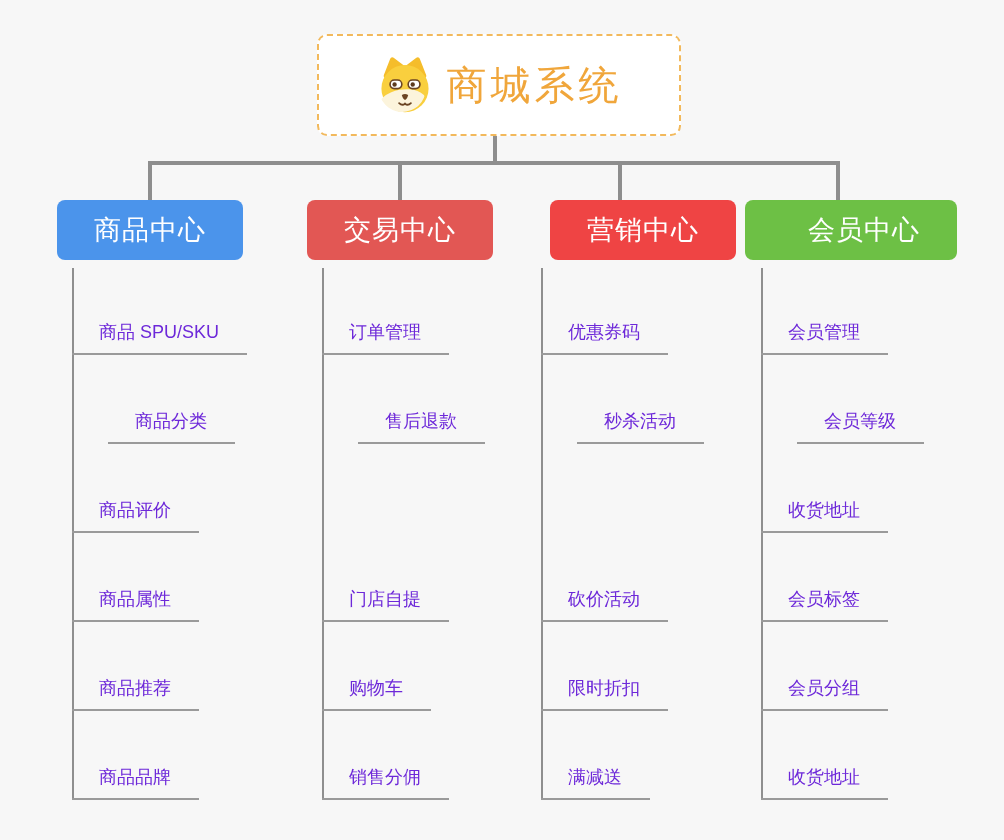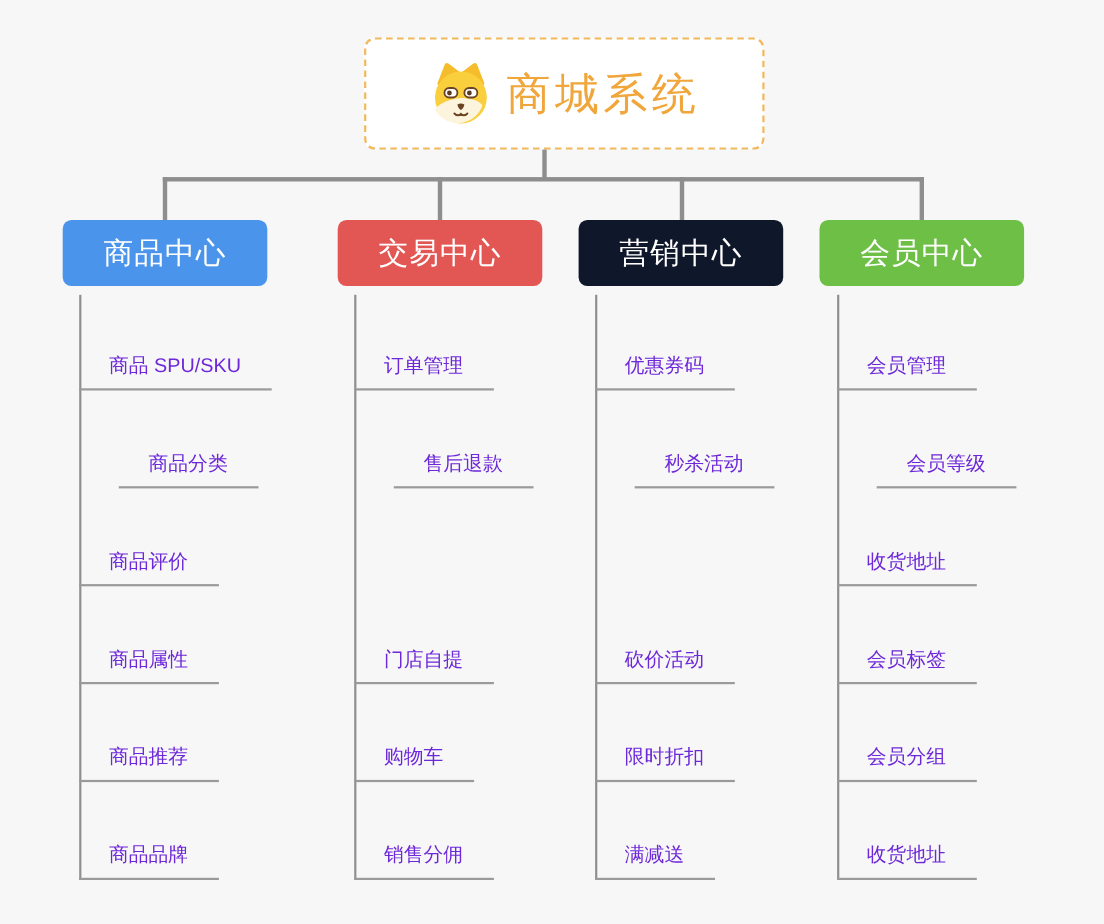--- a/index.html
+++ b/index.html
@@ -1,37 +1,37 @@
 <!DOCTYPE html>
 <html><head>
 <meta charset="utf-8">
 <style>
   html,body{margin:0;padding:0;background:#f7f7f7;}
   body{font-family:"Liberation Sans","DejaVu Sans",sans-serif;}
   .canvas{position:relative;width:1004px;height:840px;background:#f7f7f7;overflow:hidden;margin:0 auto;}
 
   
-  .root-node{position:absolute;left:331px;top:34px;width:364px;height:102px;
+  .root-node{position:absolute;left:317px;top:34px;width:364px;height:102px;
     background:#ffffff;border:2px dashed #f2b95c;border-radius:10px;box-sizing:border-box;
     display:flex;align-items:center;justify-content:center;gap:13px;}
   .root-title{font-size:40px;letter-spacing:4px;color:#f0a63b;font-weight:500;white-space:nowrap;}
   .dog{width:58px;height:58px;flex:0 0 auto;}
 
   
   .line{position:absolute;background:#8e8e8e;}
   .root-stub{left:493px;top:136px;width:4px;height:28px;}
   .h-line{left:148px;top:161px;width:692px;height:4px;}
   .drop{top:161px;width:4px;height:47px;}
   .drop-1{left:148px;} .drop-2{left:398px;} .drop-3{left:618px;} .drop-4{left:836px;}
 
   
   .branch-header{position:absolute;top:200px;width:186px;height:60px;border-radius:8px;
     display:flex;align-items:center;justify-content:center;color:#ffffff;font-size:27px;
     letter-spacing:1px;white-space:nowrap;}
-  .bh-1{left:57px;} .bh-2{left:307px;} .bh-3{left:526px;} .bh-4{left:745px;}
+  .bh-1{left:57px;} .bh-2{left:307px;} .bh-3{left:526px;} .bh-4{left:745px;padding-left:26px;}
 
   
   .trunk{position:absolute;top:268px;width:2px;height:532px;background:#8f8f8f;}
   .tr-1{left:72px;} .tr-2{left:322px;} .tr-3{left:541px;} .tr-4{left:761px;}
 
   
   .leaf{position:absolute;box-sizing:content-box;white-space:nowrap;
     font-size:18px;color:#6d28d9;line-height:30px;
     padding:0 28px 6px 27px;border-bottom:2px solid #9a9a9a;}
   .c1{left:72px;} .c2{left:322px;} .c3{left:541px;} .c4{left:761px;}
@@ -65,21 +65,21 @@
 
   <div class="line root-stub"></div>
   <div class="line h-line"></div>
   <div class="line drop drop-1"></div>
   <div class="line drop drop-2"></div>
   <div class="line drop drop-3"></div>
   <div class="line drop drop-4"></div>
 
   <div class="branch-header bh-1" style="background-color: rgb(75, 148, 235);">商品中心</div>
   <div class="branch-header bh-2" style="background-color: rgb(226, 87, 84);">交易中心</div>
-  <div class="branch-header bh-3" style="background-color: #0f172a;">营销中心</div>
+  <div class="branch-header bh-3" style="background-color: #ef4444; margin-left: 24px;">营销中心</div>
   <div class="branch-header bh-4" style="background-color: rgb(109, 192, 69);">会员中心</div>
 
   <div class="trunk tr-1"></div>
   <div class="trunk tr-2"></div>
   <div class="trunk tr-3"></div>
   <div class="trunk tr-4"></div>
 
   <div class="leaf c1 r1">商品 SPU/SKU</div>
   <div class="leaf c1 r2">商品分类</div>
   <div class="leaf c1 r3">商品评价</div>

